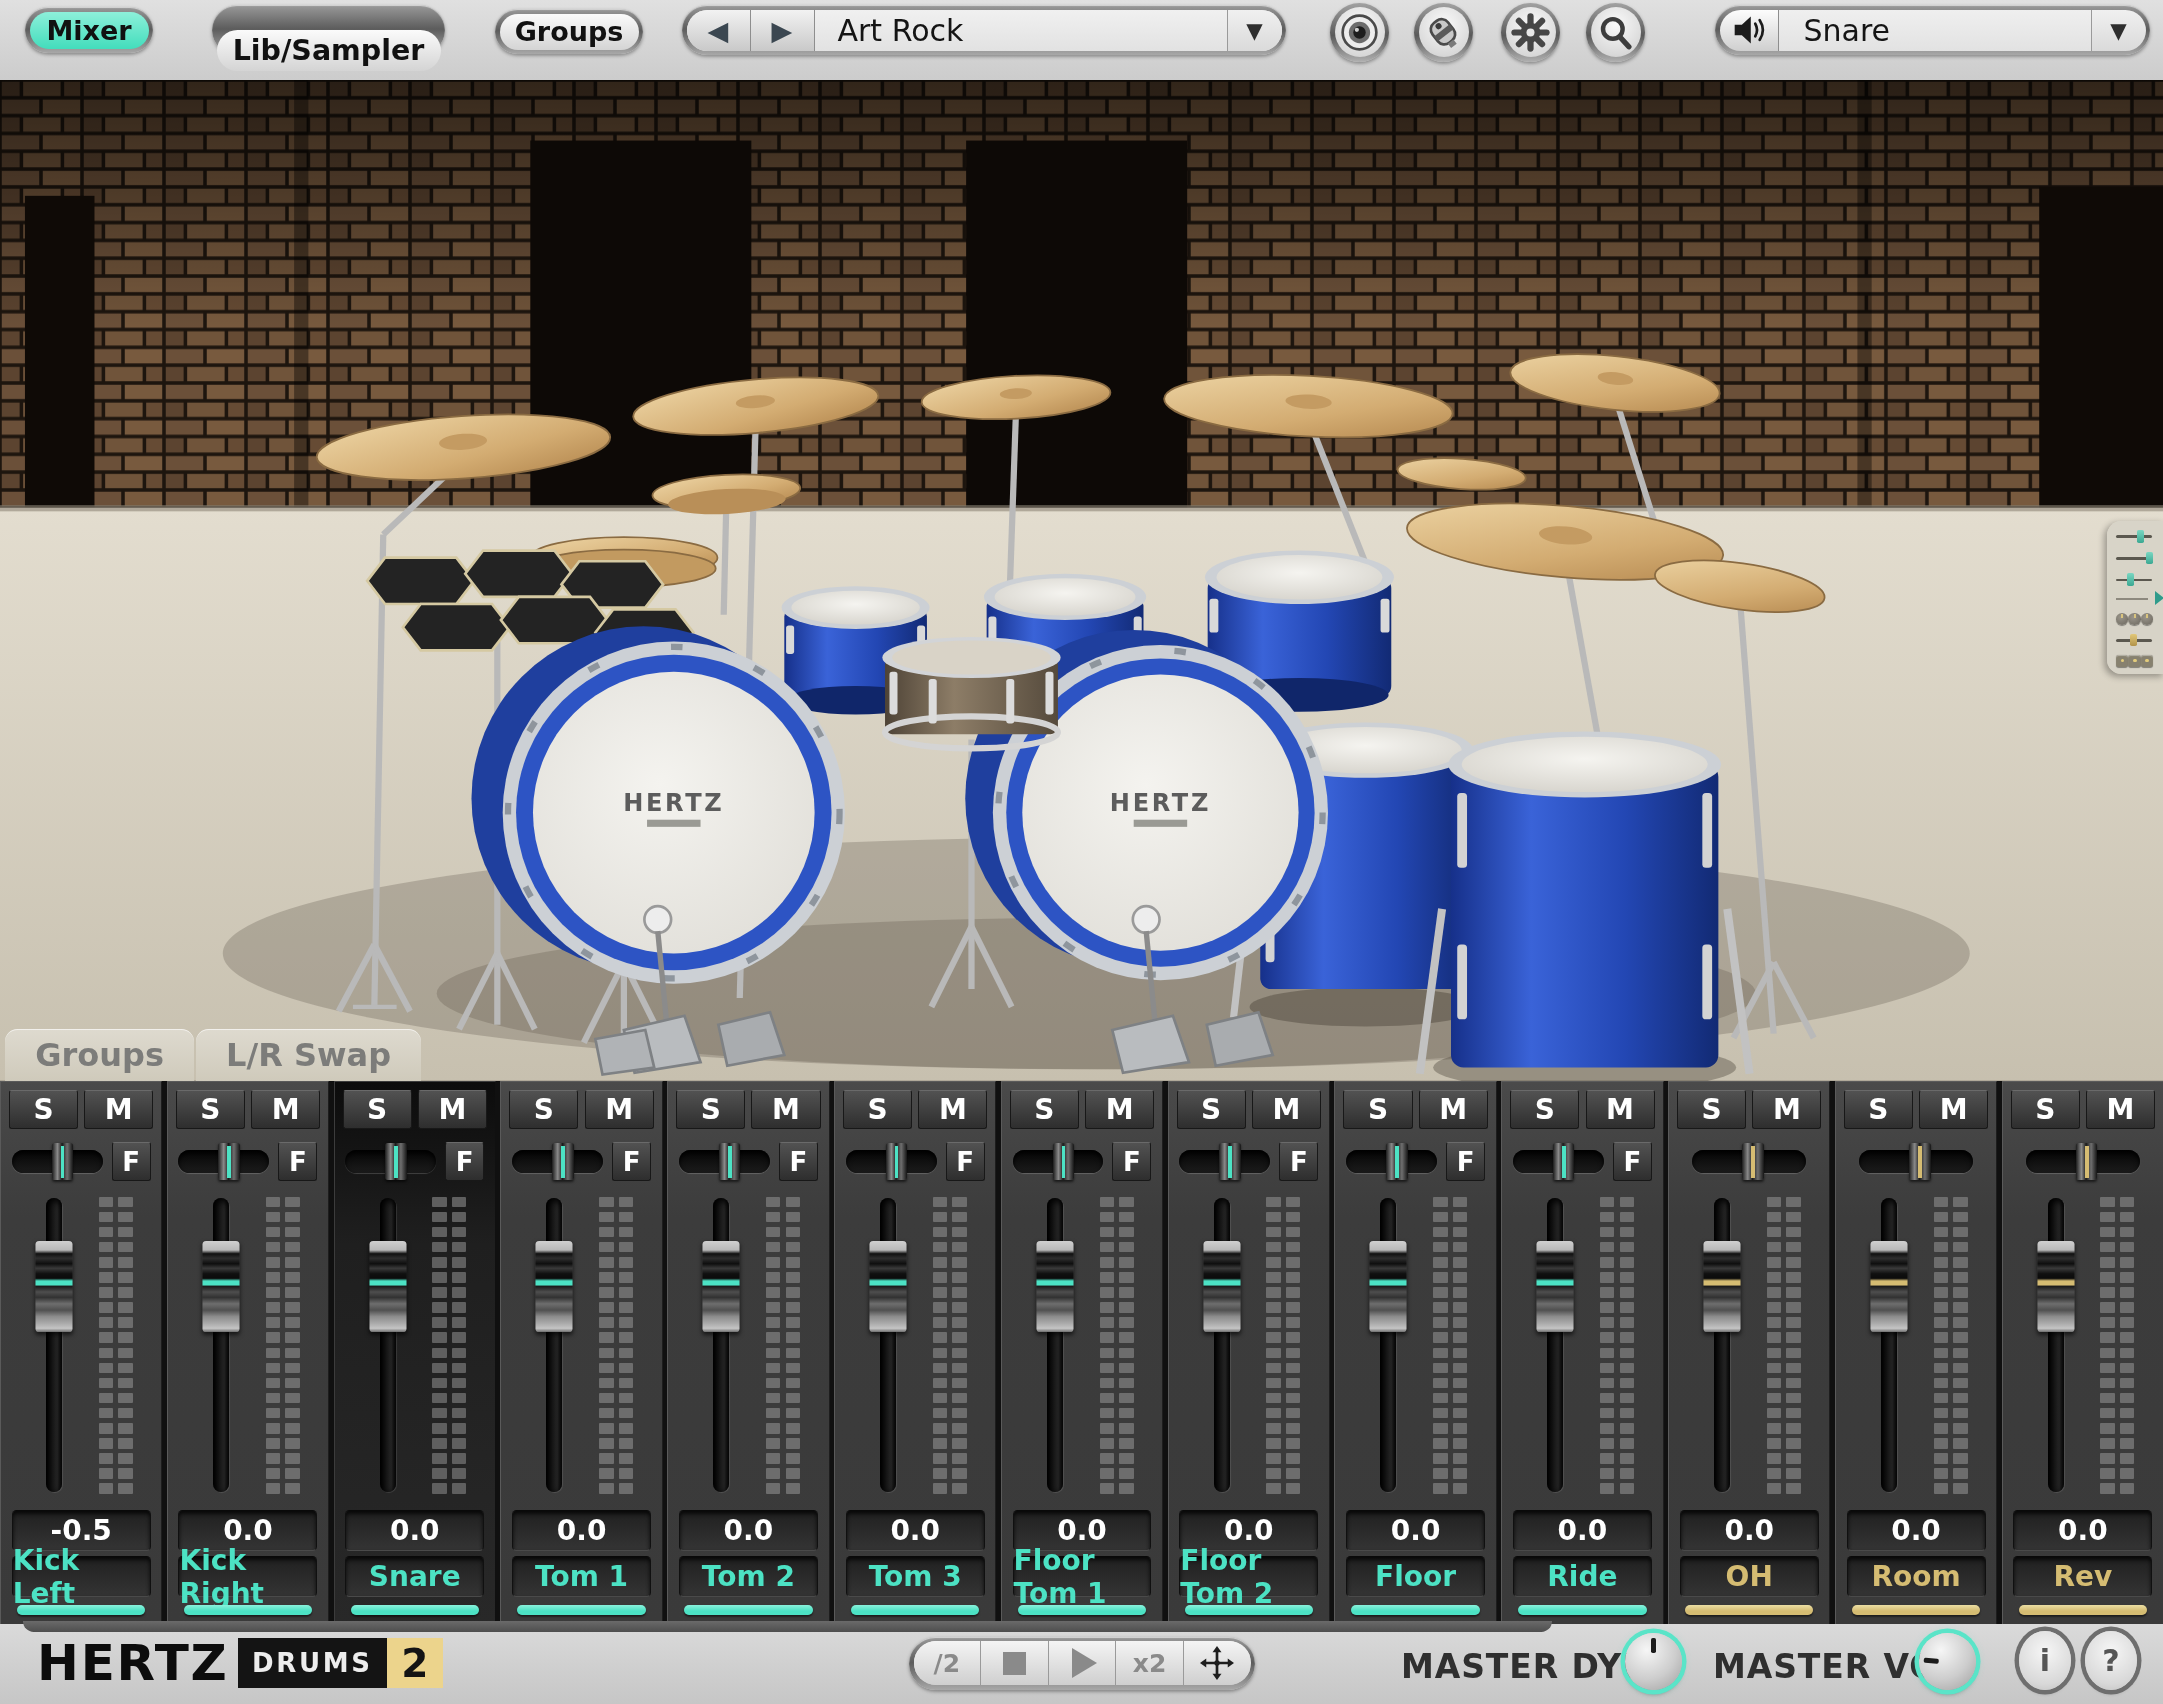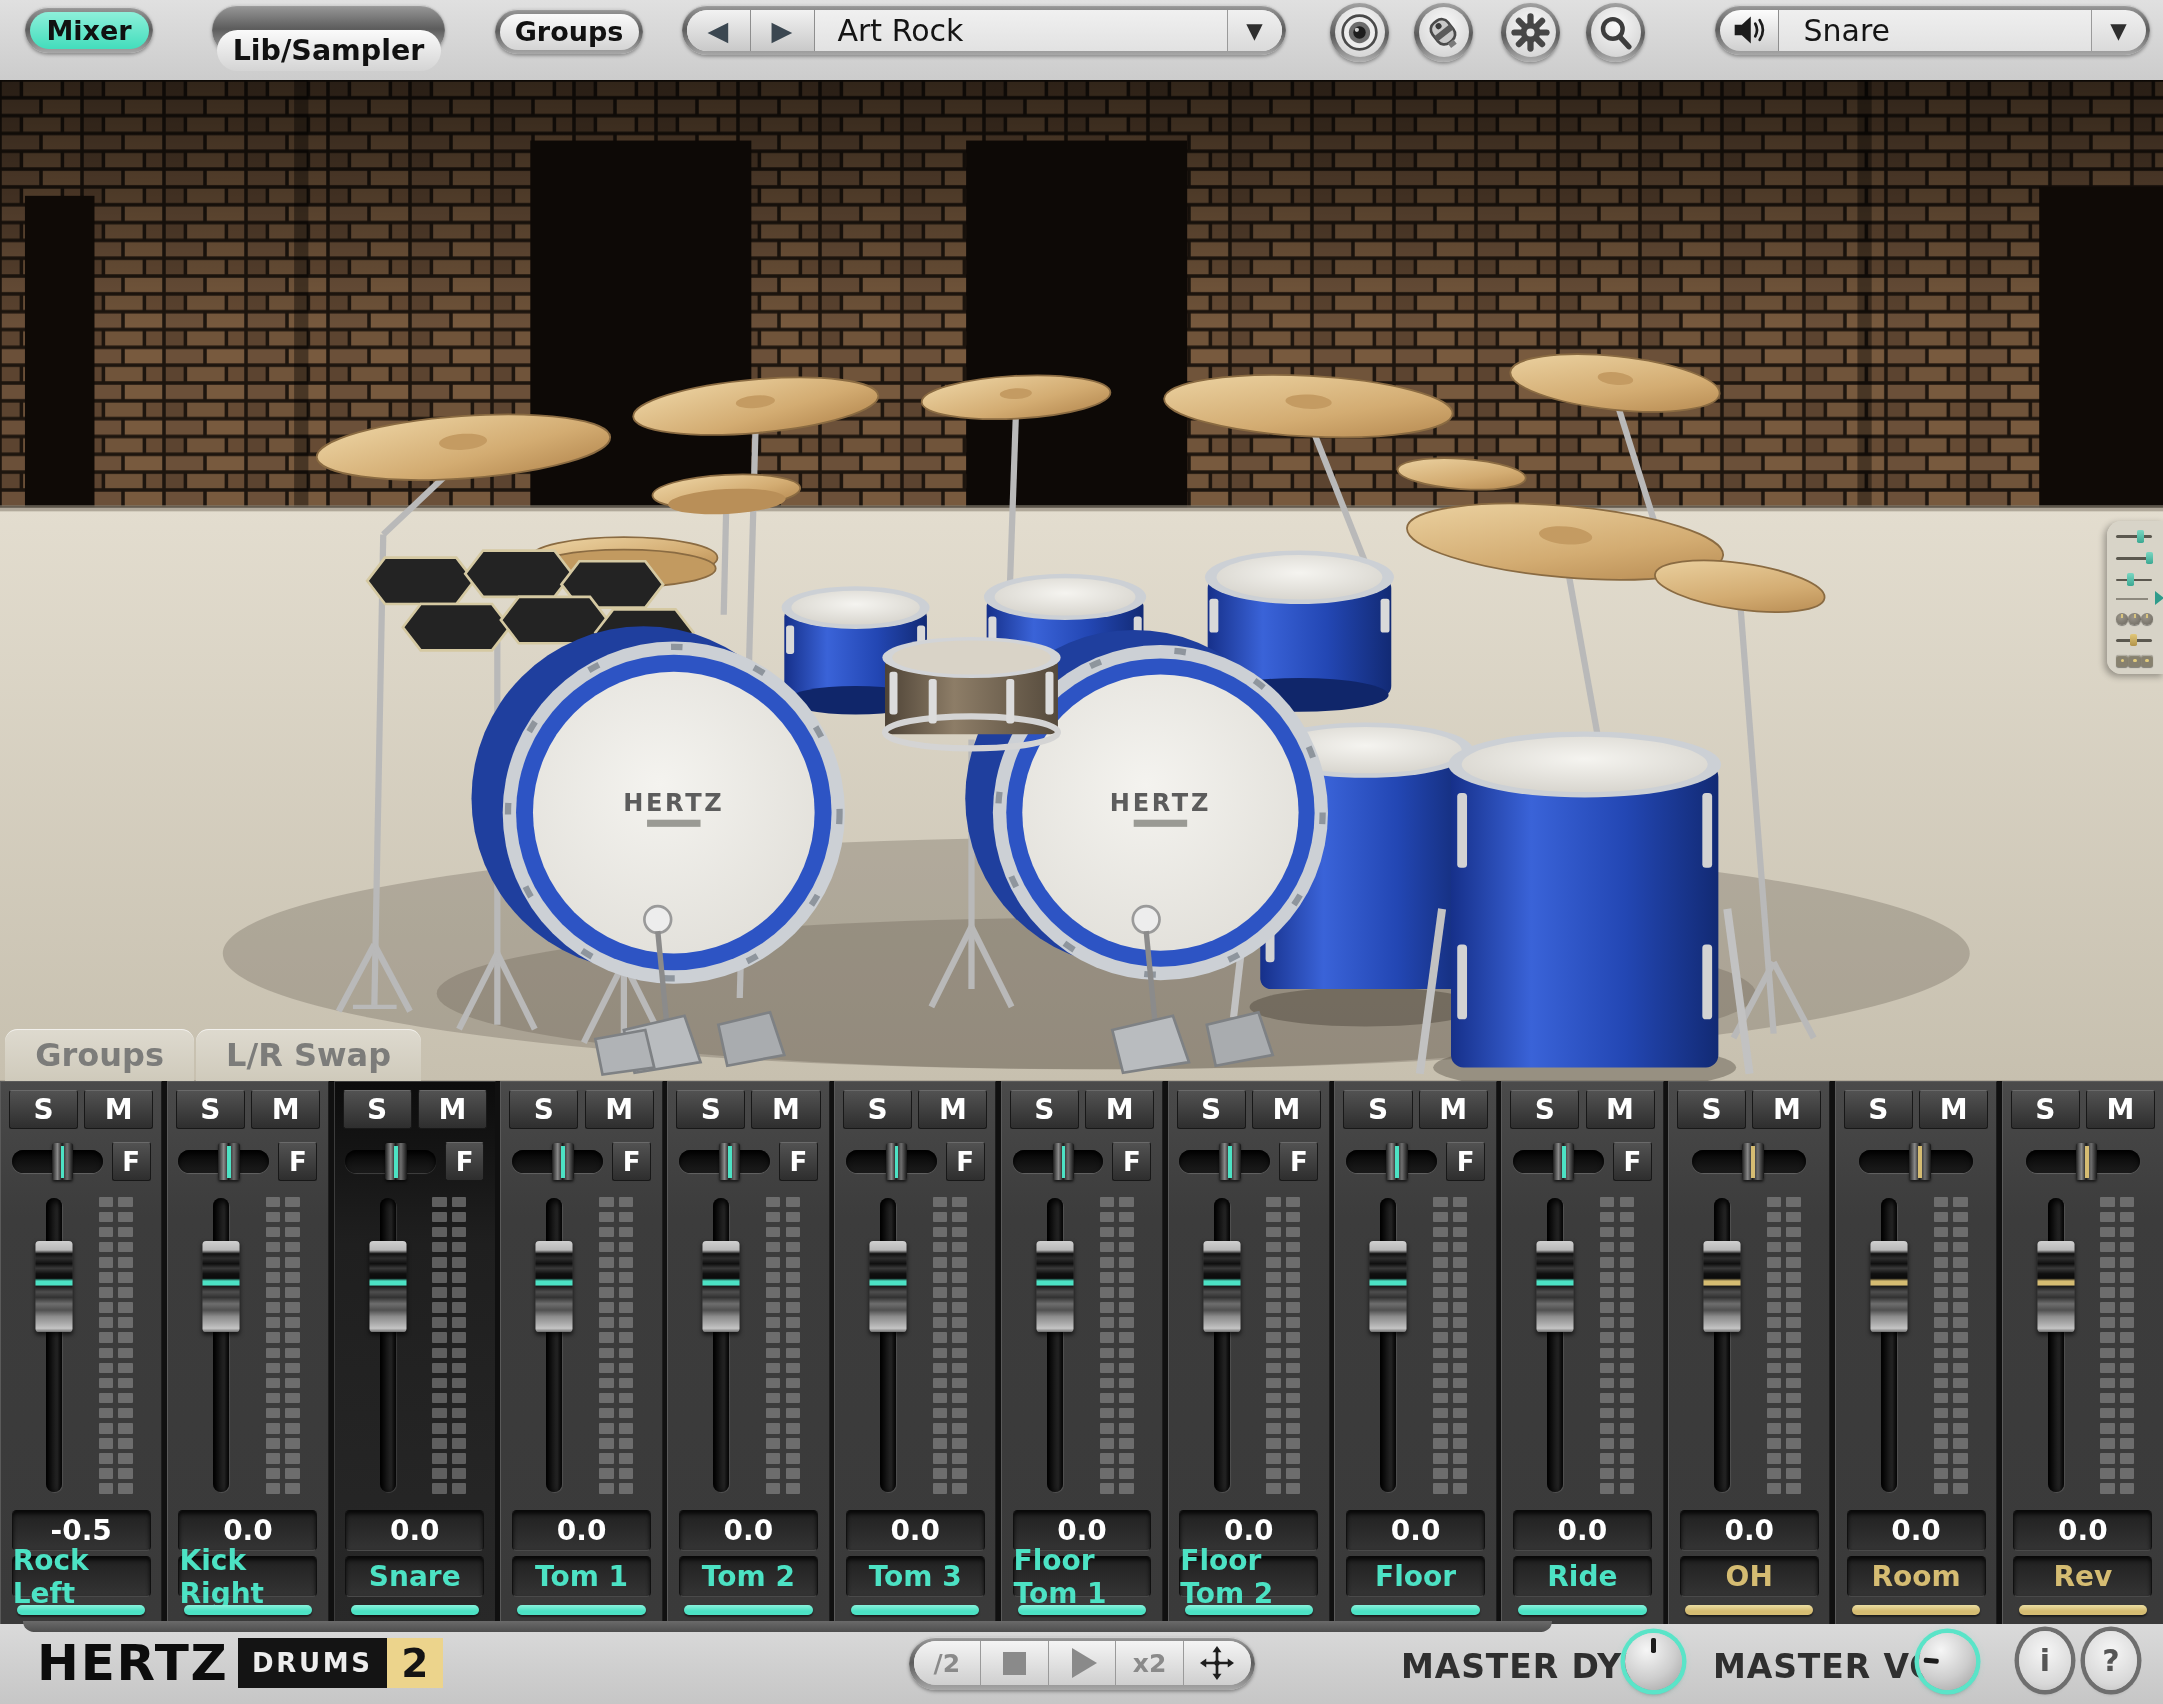--- a/index.html
+++ b/index.html
@@ -528,21 +528,21 @@
             <div class="seg"></div>
             <div class="seg"></div>
             <div class="seg"></div>
             <div class="seg"></div>
             <div class="seg"></div>
             <div class="seg"></div>
             <div class="seg"></div>
           </div>
     </div>
     <div class="value">-0.5</div>
-    <div class="label">Rock Left</div>
+    <div class="label">Kick Left</div>
     <div class="underline"></div>
   </div>
 
   <div class="strip" style="--accent: #4ce2c4; --accent-light: #8af2dc;">
     <div class="sm-row">
       <button class="sm-btn">S</button>
       <button class="sm-btn">M</button>
     </div>
     <div class="pan-row">
       <div class="pan-track">

